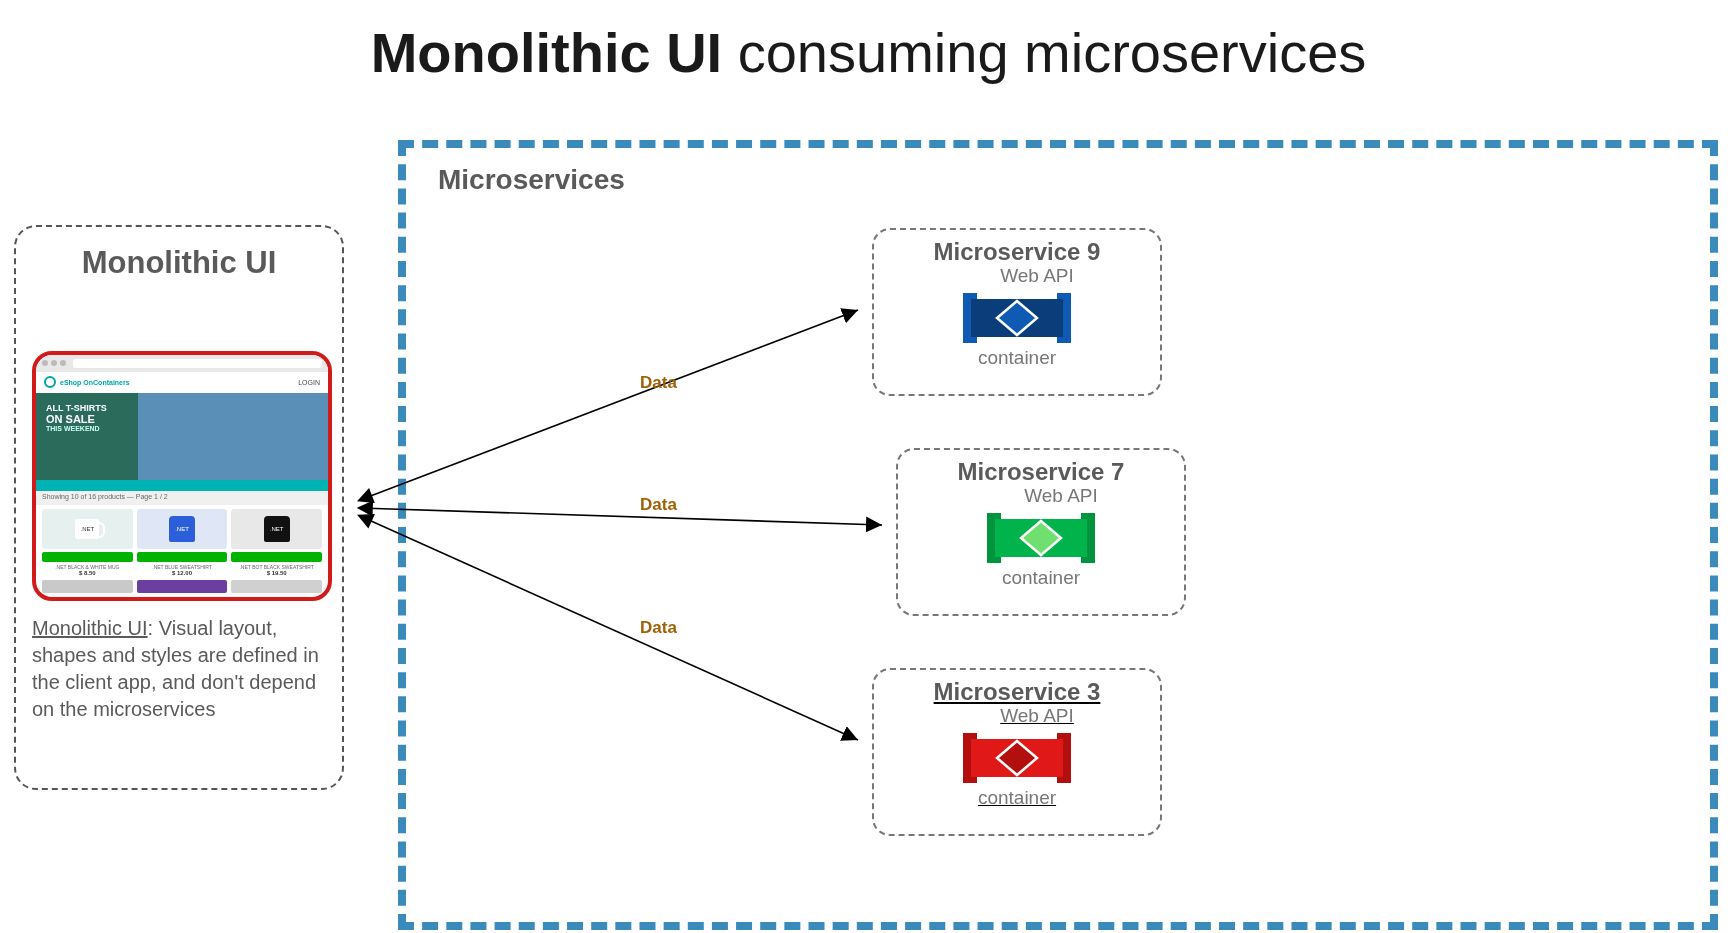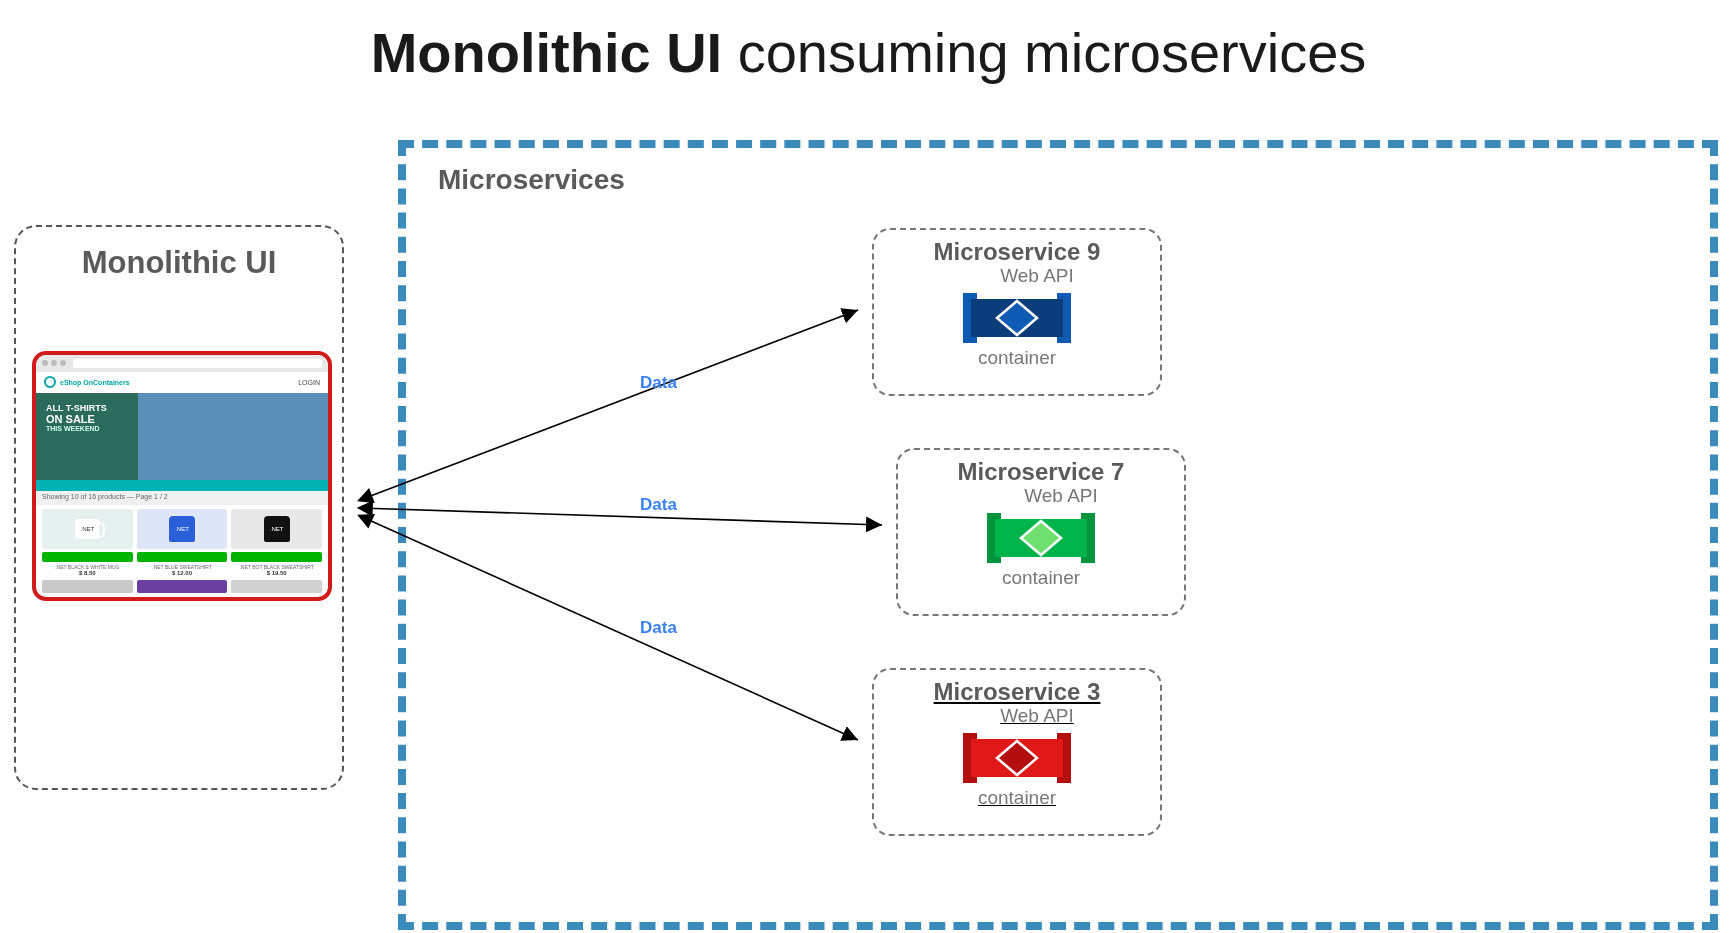--- a/index.html
+++ b/index.html
@@ -37,21 +37,21 @@
     font-size: 31px;
     font-weight: 700;
     color: #5a5a5a;
     margin-bottom: 14px;
     text-align: center;
   }
   .screenshot {
     width: 300px;
     height: 250px;
     border: 4px solid #d11a1a;
-    border-radius: 14px;
+    border-radius: 20px;
     margin: 70px auto 10px auto;
     background: #fafafa;
     overflow: hidden;
     display: flex;
     flex-direction: column;
   }
   .browser-bar {
     height: 18px;
     background: #e8e8e8;
     display: flex;
@@ -150,21 +150,21 @@
     position: relative;
   }
 
   
   svg.arrows { position:absolute; left:0; top:0; width:1733px; height:933px; pointer-events:none; }
 
   .data-label {
     position: absolute;
     font-size: 17px;
     font-weight: 700;
-    color: #3b82f6;
+    color: #a16207;
   }
   .dl1 { left: 640px; top: 373px; }
   .dl2 { left: 640px; top: 495px; }
   .dl3 { left: 640px; top: 618px; }
 </style>
 </head>
 <body>
 
 <div class="title">
   <b>Monolithic UI</b><span> consuming microservices</span>
@@ -226,20 +226,23 @@
           </div>
       </div>
     </div>
     <div class="foot-thumbs">
       <div class="ft ft1"></div>
         <div class="ft ft2"></div>
         <div class="ft ft3"></div>
     </div>
   </div>
 
+  <div class="mono-note">
+    <span class="lead">Monolithic UI</span><span>: Visual layout, shapes and styles are defined in the client app, and don't depend on the microservices</span>
+  </div>
 </div>
 
 <div class="ms-panel">
   <div class="ms-title">Microservices</div>
 
   <div class="svc svc1">
     <div class="name">Microservice 9</div>
     <div class="api">Web API</div>
     <div class="container-icon">
       <svg width="108" height="54" viewBox="0 0 108 54">

